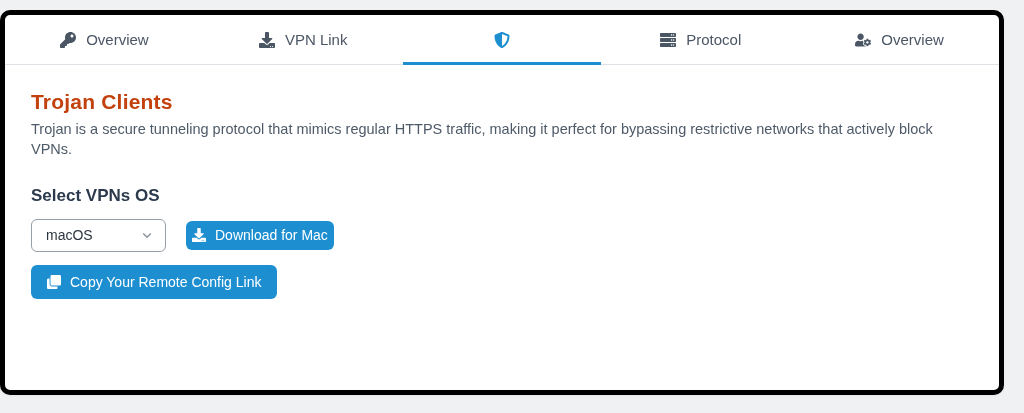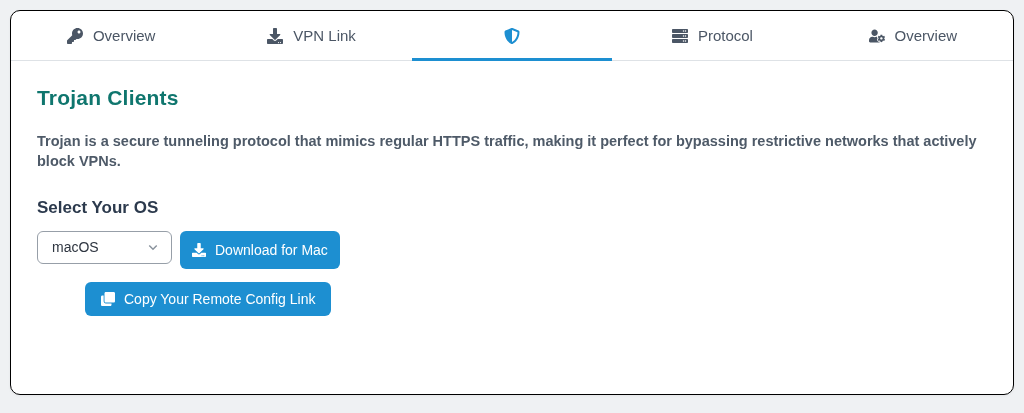--- a/index.html
+++ b/index.html
@@ -5,24 +5,24 @@
   * { box-sizing: border-box; margin: 0; padding: 0; }
   html, body { width: 1024px; height: 413px; }
   body {
     background: #eff1f3;
     font-family: "Liberation Sans", sans-serif;
     position: relative;
     overflow: hidden;
   }
   .card {
     position: absolute;
-    left: 10px; top: 10px;
+    left: 0; top: 10px;
     width: 1004px; height: 385px;
     background: #ffffff;
-    border: 1px solid #000000;
+    border: 5px solid #000000;
     border-radius: 10px;
     box-shadow: 0 1px 3px rgba(0,0,0,0.05);
     overflow: hidden;
   }
   
   .tabbar {
     display: flex;
     height: 50px;
     border-bottom: 1px solid #dee2e6;
   }
@@ -45,45 +45,45 @@
     position: absolute;
     left: 0; right: 0; bottom: -1px;
     height: 3px;
     background: var(--accent);
   }
   
   .content { padding: 25px 26px 0 26px; }
   .page-title {
     font-size: 21px;
     font-weight: bold;
-    color: #0f766e;
+    color: #c2410c;
     letter-spacing: 0.2px;
   }
   .desc {
-    margin-top: 21px;
+    margin-top: 5px;
     font-size: 14.5px;
     color: #4e5a68;
     line-height: 1.4;
-    font-weight: bold;
   }
   .section-title {
     margin-top: 26px;
     font-size: 17px;
     font-weight: bold;
     color: #2c3a4d;
   }
   .section-sub {
     margin-top: 9px;
     font-size: 14.5px;
     color: #4e5a68;
   }
   .controls-row {
     margin-top: 13px;
     display: flex;
-    gap: 8px;
+    align-items: center;
+    gap: 20px;
   }
   .select-box {
     width: 135px;
     height: 33px;
     background: #fff;
     border: 1px solid #979fa8;
     border-radius: 6px;
     display: flex;
     align-items: center;
     justify-content: space-between;
@@ -94,29 +94,29 @@
   }
   .select-box .chev { width: 12px; height: 12px; stroke: #8b949e; fill: none; stroke-width: 2; }
   .btn {
     display: inline-flex;
     align-items: center;
     gap: 9px;
     background: var(--accent);
     color: #ffffff;
     border: none;
     border-radius: 6px;
-    height: 38px;
-    padding: 0 12px;
+    height: 29px;
+    padding: 0 6px;
     font-size: 14px;
     font-family: "Liberation Sans", sans-serif;
     cursor: pointer;
     white-space: nowrap;
   }
   .btn svg { width: 14px; height: 14px; fill: #ffffff; flex: 0 0 auto; }
-  .btn.copy { height: 31px; padding: 17px 16px; margin-top: 13px; margin-left: 48px; }
+  .btn.copy { height: 31px; padding: 17px 16px; margin-top: 13px; }
 </style>
 </head>
 <body style="background: rgb(239, 241, 243);">
 
 <div class="card">
 
   <nav class="tabbar">
     <div class="tab">
       <span style="display:flex">
         <svg viewBox="0 0 512 512">
@@ -155,21 +155,21 @@
           </svg>
       </span>
       <span>Overview</span>
     </div>
   </nav>
 
   <div class="content">
     <h1 class="page-title">Trojan Clients</h1>
     <p class="desc">Trojan is a secure tunneling protocol that mimics regular HTTPS traffic, making it perfect for bypassing restrictive networks that actively block VPNs.</p>
 
-    <h2 class="section-title">Select Your OS</h2>
+    <h2 class="section-title">Select VPNs OS</h2>
 
     <div class="controls-row">
       <div class="select-box">
         <span>macOS</span>
         <svg class="chev" viewBox="0 0 16 16">
             <path d="M3 6l5 5 5-5"></path>
           </svg>
       </div>
       <button class="btn">
         <span style="display:flex">

